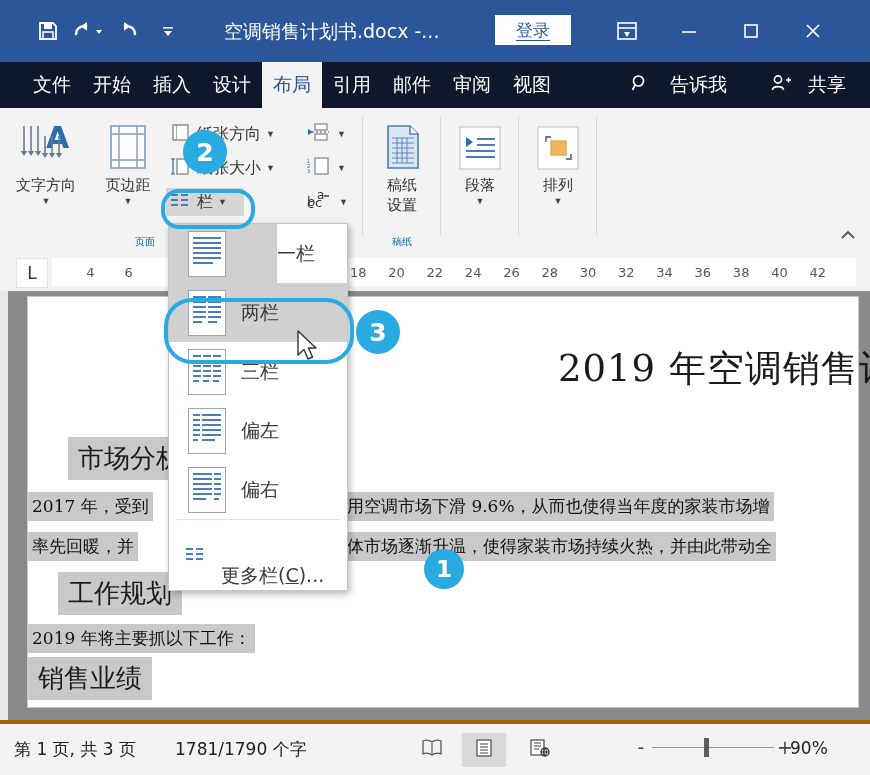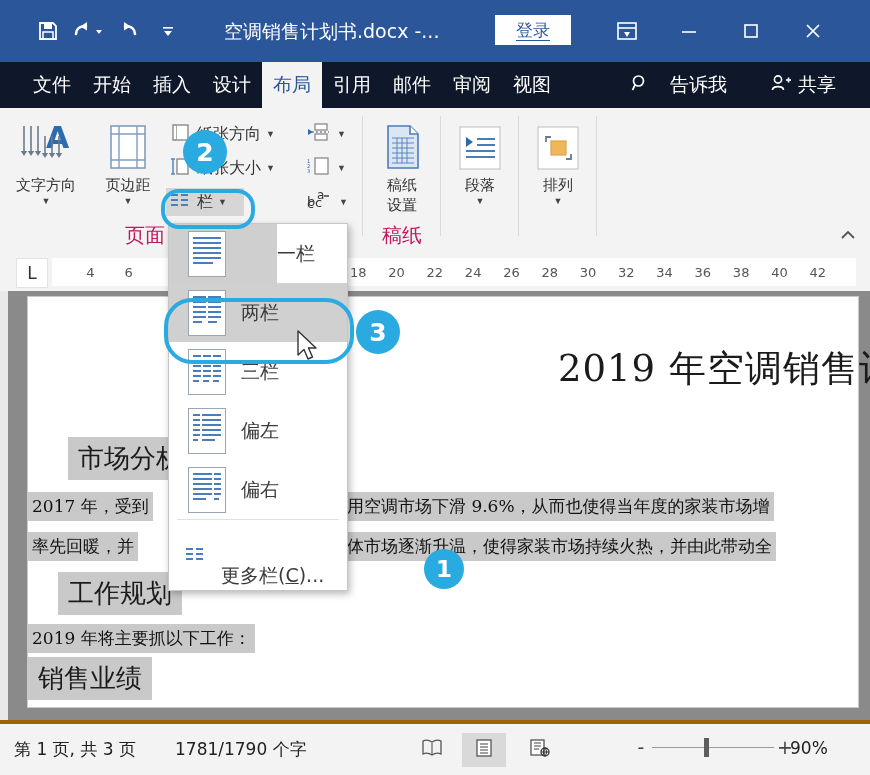--- a/index.html
+++ b/index.html
@@ -51,34 +51,34 @@
     color:#ffffff;font-size:19px;white-space:nowrap;
     font-family:"DejaVu Sans","Liberation Sans",sans-serif;
   }
   .tab.active{background:#f3f3f3;color:#2b579a;}
   .tellme{
     position:absolute;left:630px;top:0;height:46px;display:flex;align-items:center;gap:20px;
     color:#fff;font-size:19px;white-space:nowrap;
     font-family:"DejaVu Sans","Liberation Sans",sans-serif;
   }
   .share{
-    position:absolute;left:770px;top:0;height:46px;display:flex;align-items:center;gap:6px;
+    position:absolute;left:770px;top:0;height:46px;display:flex;align-items:center;gap:16px;
     color:#fff;font-size:19px;white-space:nowrap;
     font-family:"DejaVu Sans","Liberation Sans",sans-serif;
   }
 
   
   .ribbon{
     position:absolute;left:0;top:108px;width:870px;height:145px;
     background:#f3f3f3;border-bottom:1px solid #d4d4d4;
   }
   .rgroup{position:absolute;top:0;height:145px;}
   .rgroup .glabel{
     position:absolute;bottom:4px;width:100%;text-align:center;
-    font-size:20px;color:#be185d;white-space:nowrap;
+    font-size:10px;color:#0369a1;white-space:nowrap;
     font-family:"DejaVu Sans","Liberation Sans",sans-serif;
   }
   .gsep{position:absolute;top:8px;width:1px;height:120px;background:#dadada;}
 
   .bigbtn{
     position:absolute;width:72px;display:flex;flex-direction:column;align-items:center;
   }
   .bigbtn .bico{height:56px;display:flex;align-items:flex-end;justify-content:center;}
   .bigbtn .blab{
     font-size:15px;color:#333;margin-top:3px;text-align:center;line-height:17px;

